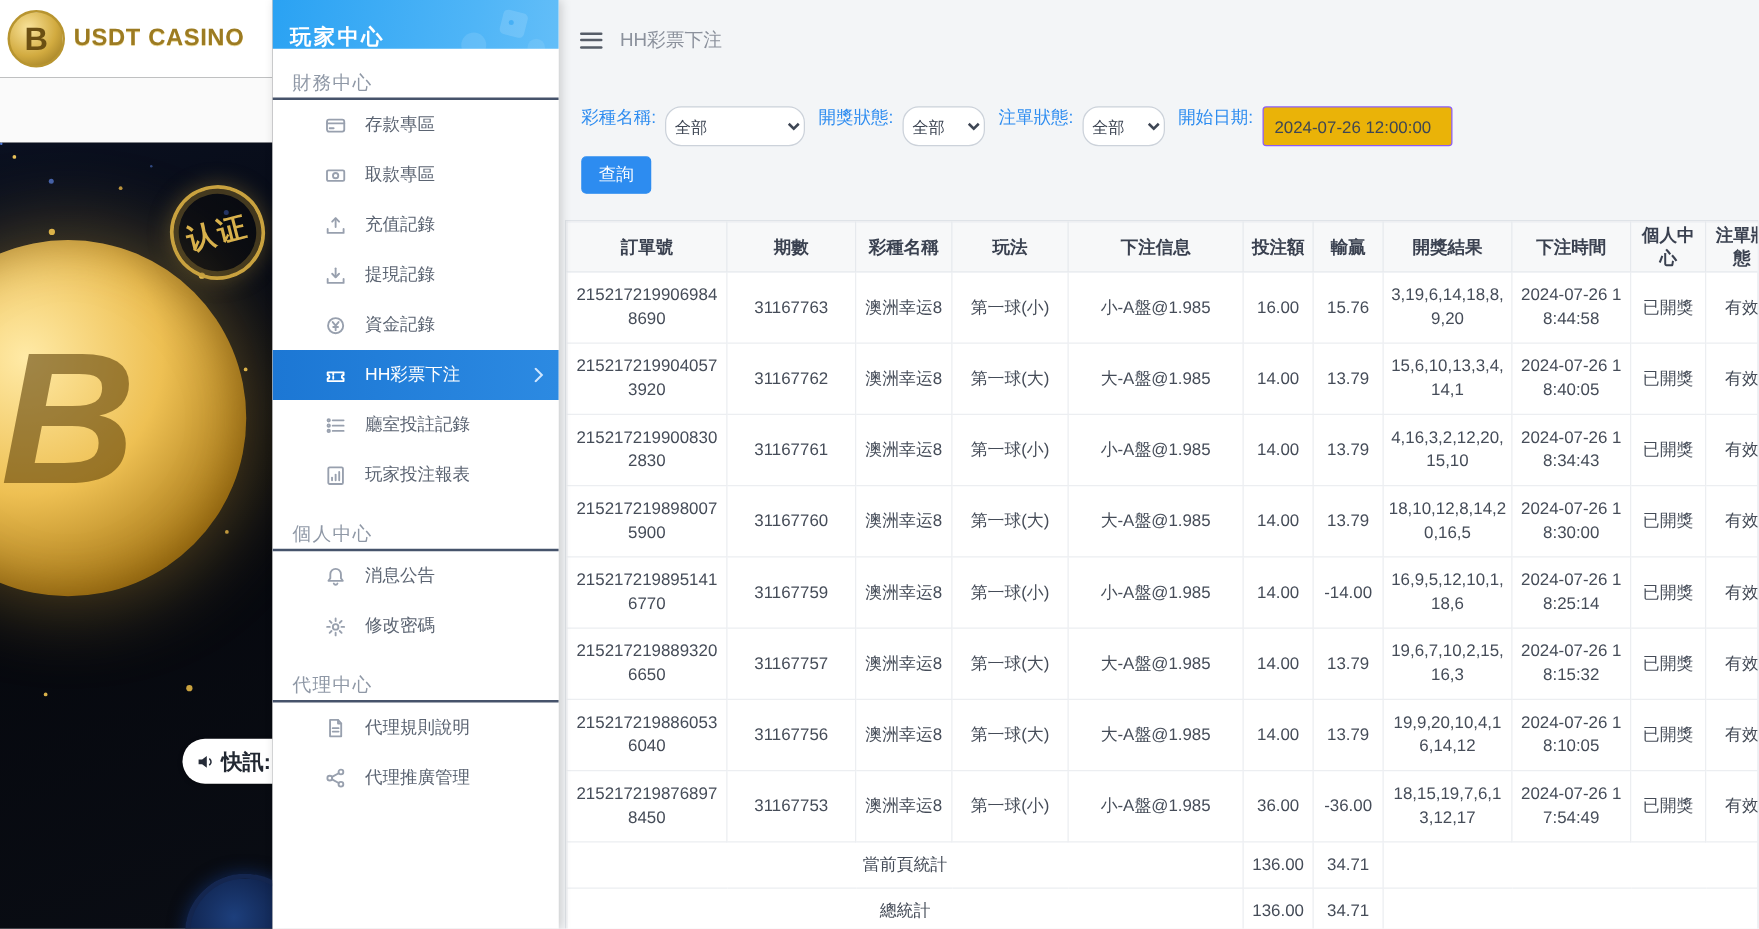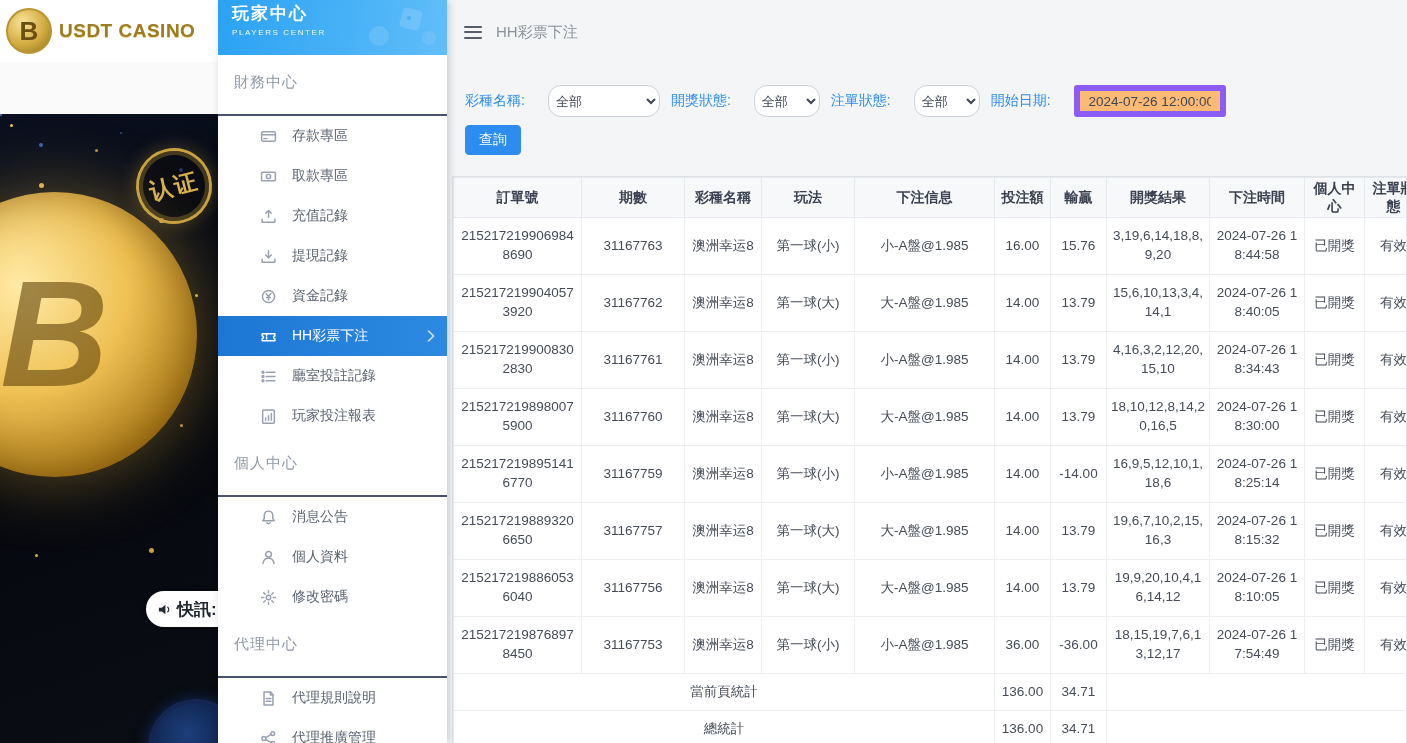--- a/index.html
+++ b/index.html
@@ -24,44 +24,44 @@
   .btc span{font-size:150px;font-weight:bold;font-style:italic;color:rgba(96,66,8,.6)}
   .badge{position:absolute;right:6px;top:34px;width:76px;height:76px;border-radius:50%;border:3px solid #c9a23f;box-shadow:inset 0 0 0 4px rgba(201,162,63,.3), 0 0 18px rgba(201,162,63,.35);display:flex;align-items:center;justify-content:center;transform:rotate(-14deg);background:rgba(12,9,2,.3)}
   .badge span{color:#d8b14c;font-size:23px;font-weight:bold;letter-spacing:2px}
   .ticker{position:absolute;left:146px;top:477px;height:36px;min-width:74px;background:#fff;border-radius:18px 0 0 18px;display:flex;align-items:center;gap:5px;padding:0 2px 0 11px;z-index:3;box-shadow:0 1px 4px rgba(0,0,0,.3)}
   .ticker .spk{width:15px;height:15px;display:inline-flex}
   .ticker .tk-label{font-size:17px;font-weight:bold;color:#222832;white-space:nowrap}
   .float-circle{position:absolute;left:148px;top:585px;width:96px;height:96px;border-radius:50%;background:radial-gradient(circle at 40% 35%,#1d3f7c,#0e1f46 60%,#091431);border:4px solid #14264f;box-shadow:0 0 14px rgba(20,60,140,.6);cursor:pointer}
 
   
   .sidebar{position:absolute;left:218px;top:0;width:229px;height:743px;background:#fff;box-shadow:2px 0 8px rgba(0,0,0,.18);z-index:6;overflow:hidden}
-  .sb-head{height:55px;background:linear-gradient(100deg,#2aa2f3 0%,#4fb5f7 70%,#63bef8 100%);position:relative;color:#fff;padding:2px 0 0 14px;overflow:hidden}
+  .sb-head{height:39px;background:linear-gradient(100deg,#2aa2f3 0%,#4fb5f7 70%,#63bef8 100%);position:relative;color:#fff;padding:18px 0 0 14px;overflow:hidden}
   .sb-head .deco{position:absolute;right:4px;top:4px;width:78px;height:46px;opacity:.45}
   .sb-title{font-size:17px;font-weight:bold;letter-spacing:2px;position:relative;z-index:1}
   .sb-sub{font-size:8px;letter-spacing:1.6px;opacity:.95;margin-top:3px;position:relative;z-index:1}
-  .sec-title{margin-top:8px;padding:10px 16px 22px;color:#8f98a6;font-size:15px;letter-spacing:1px;border-bottom:2px solid #46536b}
+  .sec-title{margin-top:8px;padding:10px 16px 2px;color:#8f98a6;font-size:15px;letter-spacing:1px;border-bottom:2px solid #46536b}
   .sb-item{height:40px;display:flex;align-items:center;padding-left:42px;gap:15px;color:#5b6472;font-size:14px;cursor:pointer;position:relative}
   .sb-item .sb-icon{width:17px;height:17px;flex:0 0 17px;color:#98a0ae;display:inline-flex}
   .sb-icon svg{width:100%;height:100%;fill:none;stroke:currentColor;stroke-width:1.4;stroke-linecap:round;stroke-linejoin:round}
   .sb-item.active{background:linear-gradient(90deg,#1c77d4,#2c8ae2);color:#fff}
   .sb-item.active .sb-icon{color:#fff}
   .chev{position:absolute;right:12px;width:8px;height:12px;display:inline-flex}
 
   
   .main{position:absolute;left:447px;top:0;width:960px;height:743px;background:#f3f5f7;overflow:hidden}
   .topbar{height:64px;display:flex;align-items:center;gap:14px;padding-left:17px}
   .hamburger{width:18px;height:13px;display:inline-flex;flex-direction:column;justify-content:space-between;cursor:pointer}
   .hamburger i{display:block;height:2px;background:#565d68;border-radius:1px}
   .page-title{font-size:15px;color:#8b919c}
   .filters{display:flex;align-items:center;padding:21px 0 0 18px}
-  .fgroup{display:flex;align-items:center;gap:23px;margin-right:11px}
+  .fgroup{display:flex;gap:7px;margin-right:11px}
   .flabel{color:#2d8cf0;font-size:14px;white-space:nowrap}
   select.fsel{height:32px;border:1px solid #ccd2da;border-radius:13px;background:#fff;color:#3e4654;font-size:13px;padding:0 3px;cursor:pointer}
   .w-lg{width:112px}.w-sm{width:66px}
-  .finput{height:32px;width:152px;border:6px solid #8b5cf6;border-radius:3px;background:#fdba74;color:#3e4654;font-size:13.5px;padding:0 9px}
+  .finput{height:32px;width:152px;border:1px solid #8b5cf6;border-radius:3px;background:#eab308;color:#3e4654;font-size:13.5px;padding:0 9px}
   .btn-row{padding:8px 0 0 18px}
   .search-btn{background:#2d8cf0;color:#fff;border:1px solid #2d8cf0;border-radius:4px;height:30px;padding:0 13px;font-size:14px;cursor:pointer}
   .table-wrap{margin:21px 0 0 5px;width:955px;overflow:hidden;background:#fff;border:1px solid #dfe3e8}
   table{border-collapse:collapse;table-layout:fixed;width:969px;color:#454c58}
   th{background:#f7f8f9;font-weight:bold;font-size:14px;height:40px;border:1px solid #e6e9ed;color:#3a4150;padding:0 2px}
   td{border:1px solid #eceef1;height:57px;text-align:center;padding:2px 4px;word-break:break-all;line-height:1.4;font-size:13.5px}
   tfoot td{height:37px;word-break:normal}
 </style>
 </head>
 <body>
@@ -201,29 +201,20 @@
         </div>
         <div class="sec-title">個人中心</div>
         <div class="sb-item">
           <span class="sb-icon">
             <svg viewBox="0 0 16 16">
               <path d="M8 2a4 4 0 0 0-4 4v3l-1.4 2h10.8L12 9V6a4 4 0 0 0-4-4z"></path>
               <path d="M6.6 13a1.5 1.5 0 0 0 2.8 0"></path>
             </svg>
           </span>
           <span class="sb-label">消息公告</span>
-        </div>
-        <div class="sb-item">
-          <span class="sb-icon">
-            <svg viewBox="0 0 16 16">
-              <circle cx="8" cy="5" r="2.7"></circle>
-              <path d="M2.8 13.6c.5-3.2 2.4-4.8 5.2-4.8s4.7 1.6 5.2 4.8"></path>
-            </svg>
-          </span>
-          <span class="sb-label">個人資料</span>
         </div>
         <div class="sb-item">
           <span class="sb-icon">
             <svg viewBox="0 0 16 16">
               <circle cx="8" cy="8" r="2.1"></circle>
               <path d="M8 1.6v2M8 12.4v2M1.6 8h2M12.4 8h2M3.5 3.5l1.4 1.4M11.1 11.1l1.4 1.4M12.5 3.5l-1.4 1.4M4.9 11.1l-1.4 1.4"></path>
             </svg>
           </span>
           <span class="sb-label">修改密碼</span>
         </div>

